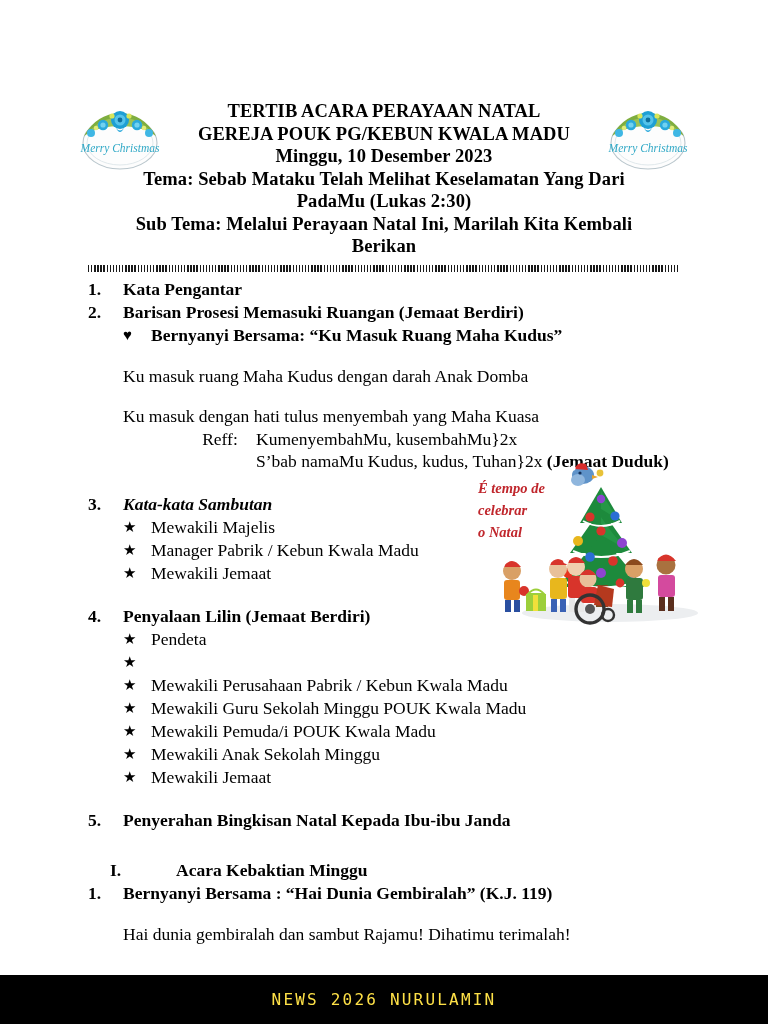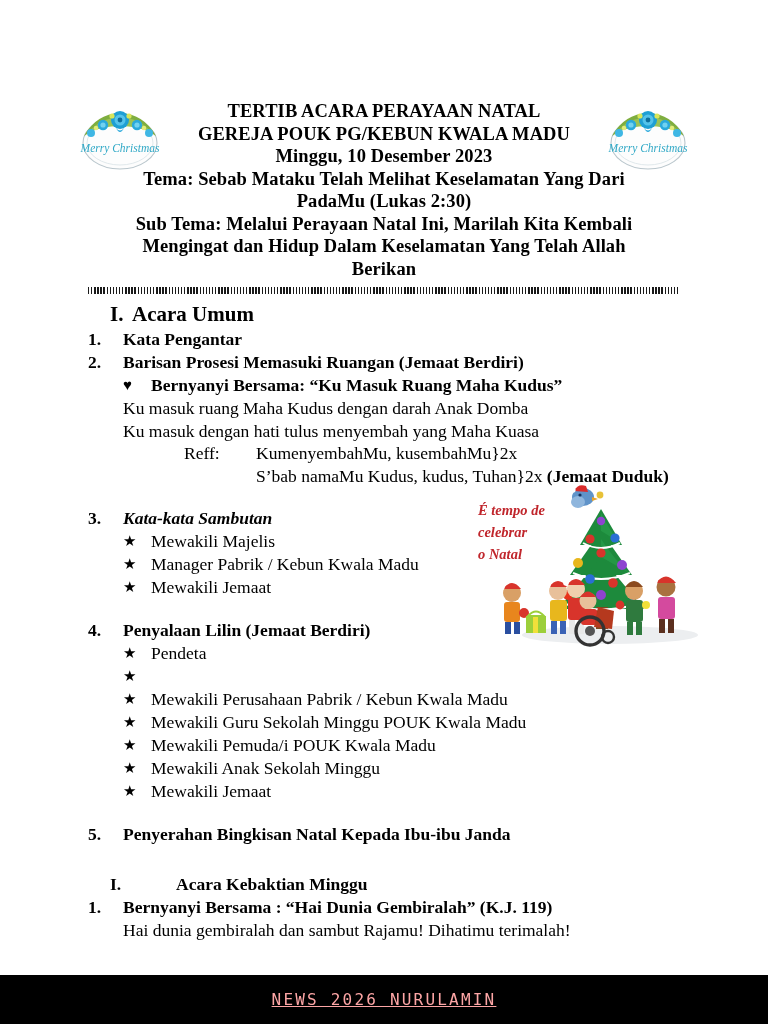--- a/index.html
+++ b/index.html
@@ -116,28 +116,29 @@
   }
   .bullet-row.heart {
     font-weight: bold;
   }
   .bullet-row.heart .bl { font-size: 15px; }
 
   .lyric {
     font-size: 17.5px;
     line-height: 22.5px;
     padding-left: 35px;
+    margin-top: 18px;
   }
   .reff-row {
     display: flex;
     font-size: 17.5px;
     line-height: 22.5px;
     padding-left: 96px;
   }
-  .reff-row .lbl { flex: 0 0 72px; }
+  .reff-row .lbl { flex: 0 0 72px; text-align: center; }
   .reff-row .val { flex: 1 1 auto; }
   .reff-cont {
     font-size: 17.5px;
     line-height: 22.5px;
     padding-left: 168px;
   }
   .spacer-md { height: 20px; }
   .spacer-lg { height: 26px; }
 
   
@@ -157,25 +158,24 @@
     left: 0;
     bottom: 0;
     width: 768px;
     height: 49px;
     background: #000000;
     display: flex;
     align-items: center;
     justify-content: center;
   }
   .footer-bar .ftext {
-    color: #fca5a5;
+    color: #fde047;
     font-family: "DejaVu Sans Mono", "Liberation Mono", monospace;
     font-size: 16px;
     letter-spacing: 2.2px;
-    text-decoration: underline;
   }
 </style>
 </head>
 <body>
 
 <div class="page">
 
   <div class="header">
 
     <div class="wreath left">
@@ -232,21 +232,20 @@
 
     <div class="header-block">
       <div class="title-line">TERTIB ACARA PERAYAAN NATAL</div>
       <div class="title-line">GEREJA POUK PG/KEBUN KWALA MADU</div>
       <div class="title-line">Minggu, 10 Desember 2023</div>
     </div>
 
     <div class="title-line sub">Tema: Sebab Mataku Telah Melihat Keselamatan Yang Dari</div>
     <div class="title-line sub">PadaMu (Lukas 2:30)</div>
     <div class="title-line sub">Sub Tema: Melalui Perayaan Natal Ini, Marilah Kita Kembali</div>
-    <div class="title-line sub">Mengingat dan Hidup Dalam Keselamatan Yang Telah Allah</div>
     <div class="title-line sub">Berikan</div>
   </div>
 
   <div class="divider"></div>
 
   <div class="content">
 
     <div class="xmas-art">
       <svg viewBox="0 0 232 172" xmlns="http://www.w3.org/2000/svg">
 
@@ -346,23 +345,20 @@
           <circle cx="196" cy="104" r="9.5" fill="#a9713f"></circle>
           <path d="M186 100 Q196 87 206 100 Z" fill="#d8342b"></path>
           <circle cx="185" cy="98" r="2.8" fill="#ffffff"></circle>
           <rect x="188" y="114" width="17" height="22" rx="3" fill="#d44a9e"></rect>
           <rect x="189" y="136" width="6" height="14" fill="#5b2f1e"></rect>
           <rect x="198" y="136" width="6" height="14" fill="#5b2f1e"></rect>
         </g>
       </svg>
     </div>
 
-    <div class="sec-head">
-      <span class="num">I.</span><span>Acara Umum</span>
-    </div>
 
     <div class="item">
       <span class="num">1.</span>
       <span class="txt">Kata Pengantar</span>
     </div>
 
     <div class="item">
       <span class="num">2.</span>
       <span class="txt"><span>Barisan Prosesi Memasuki Ruangan </span><span class="note-ital">(Jemaat Berdiri)</span></span>
     </div>

